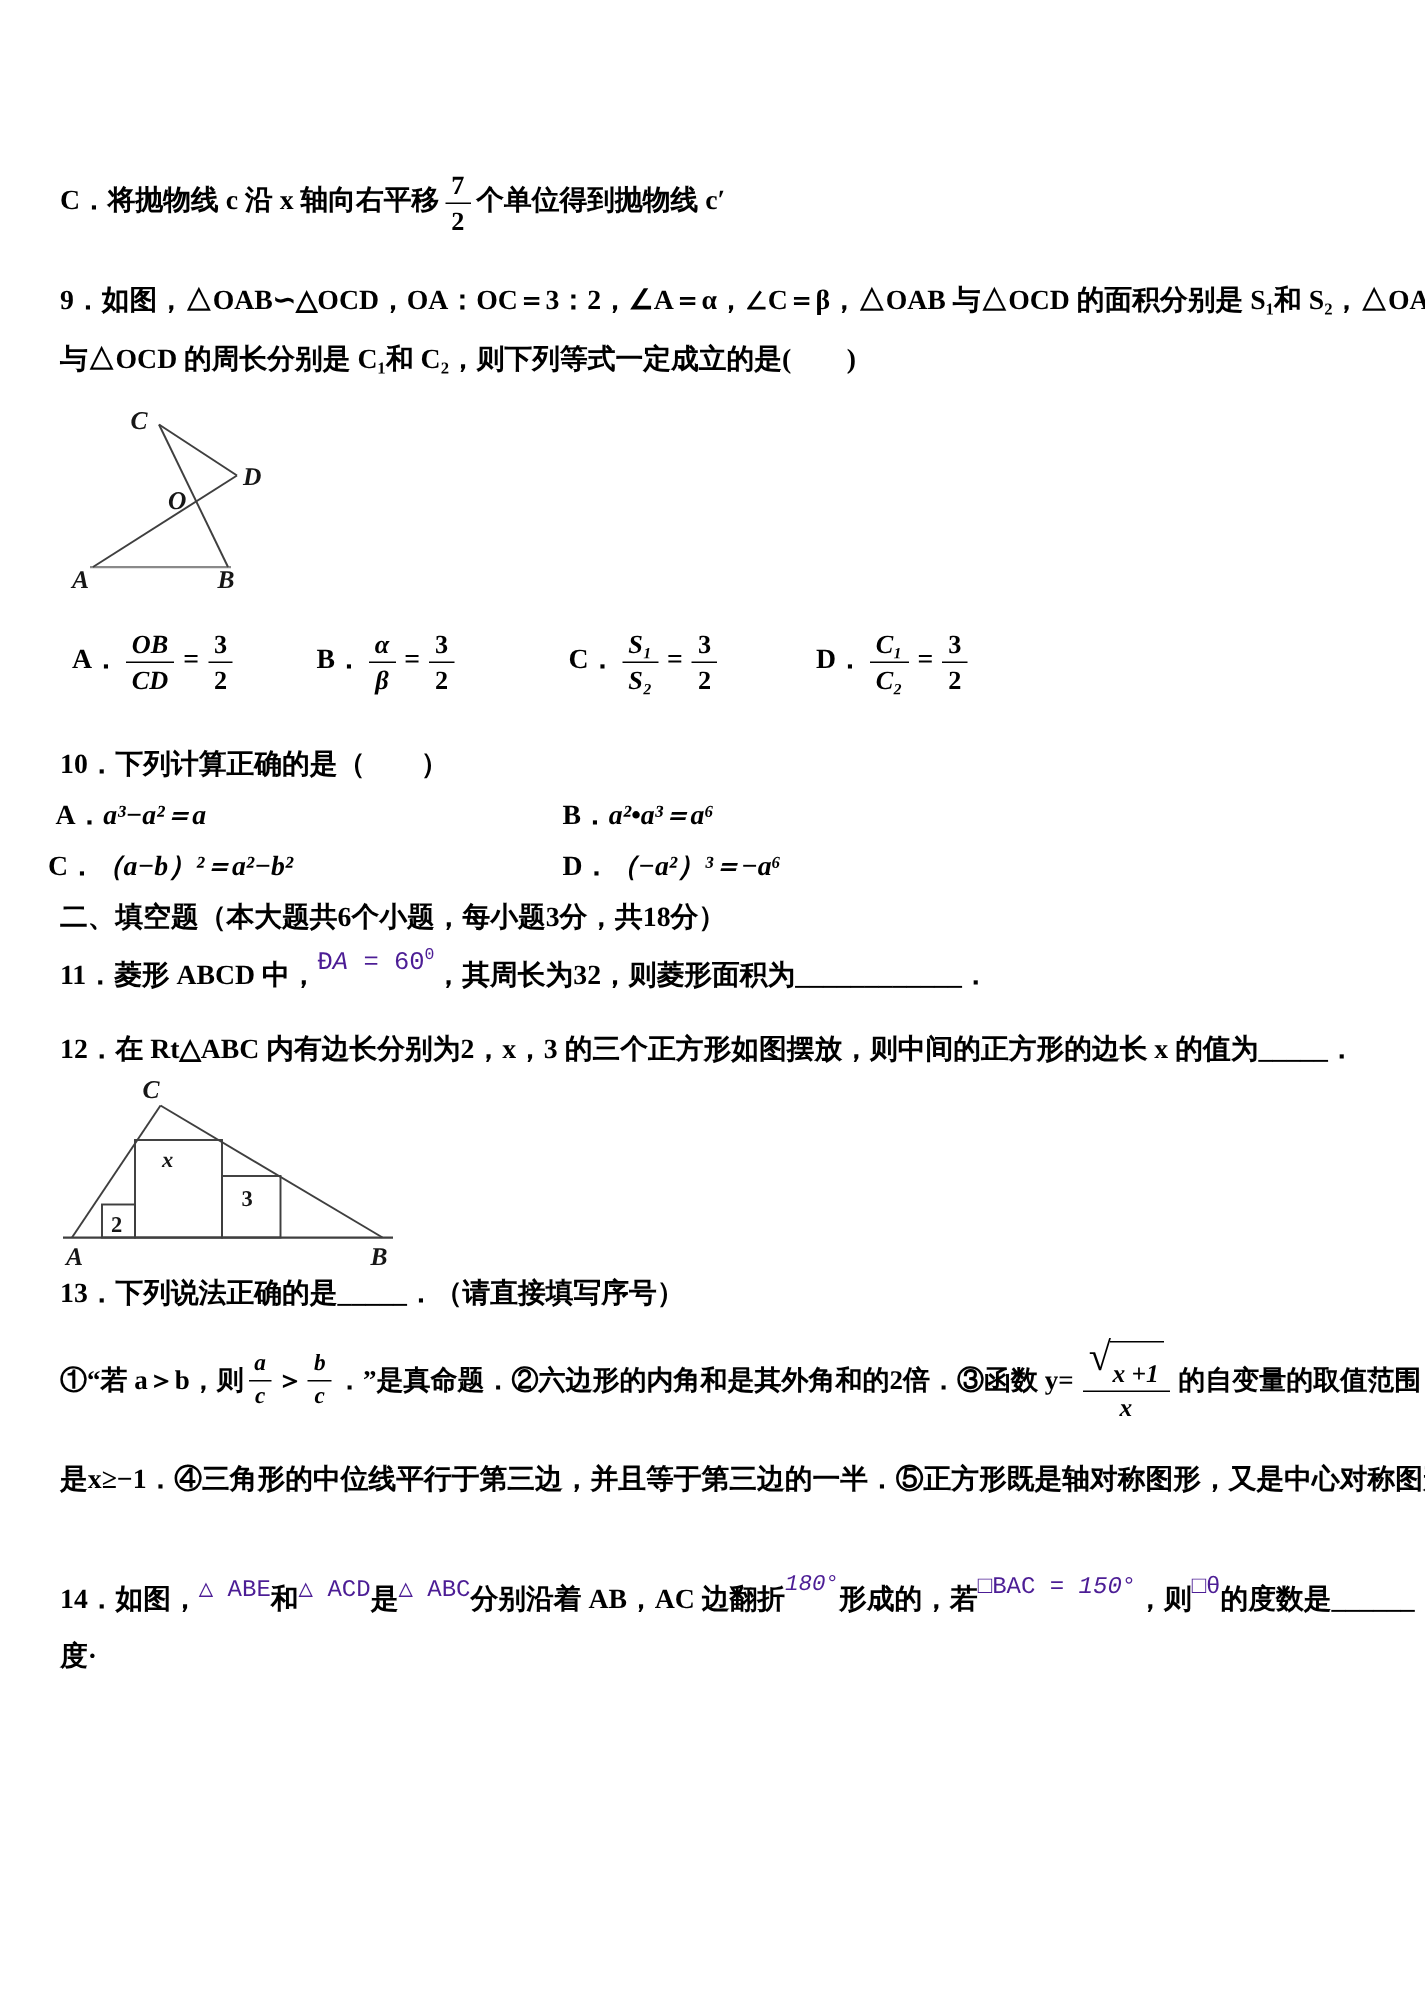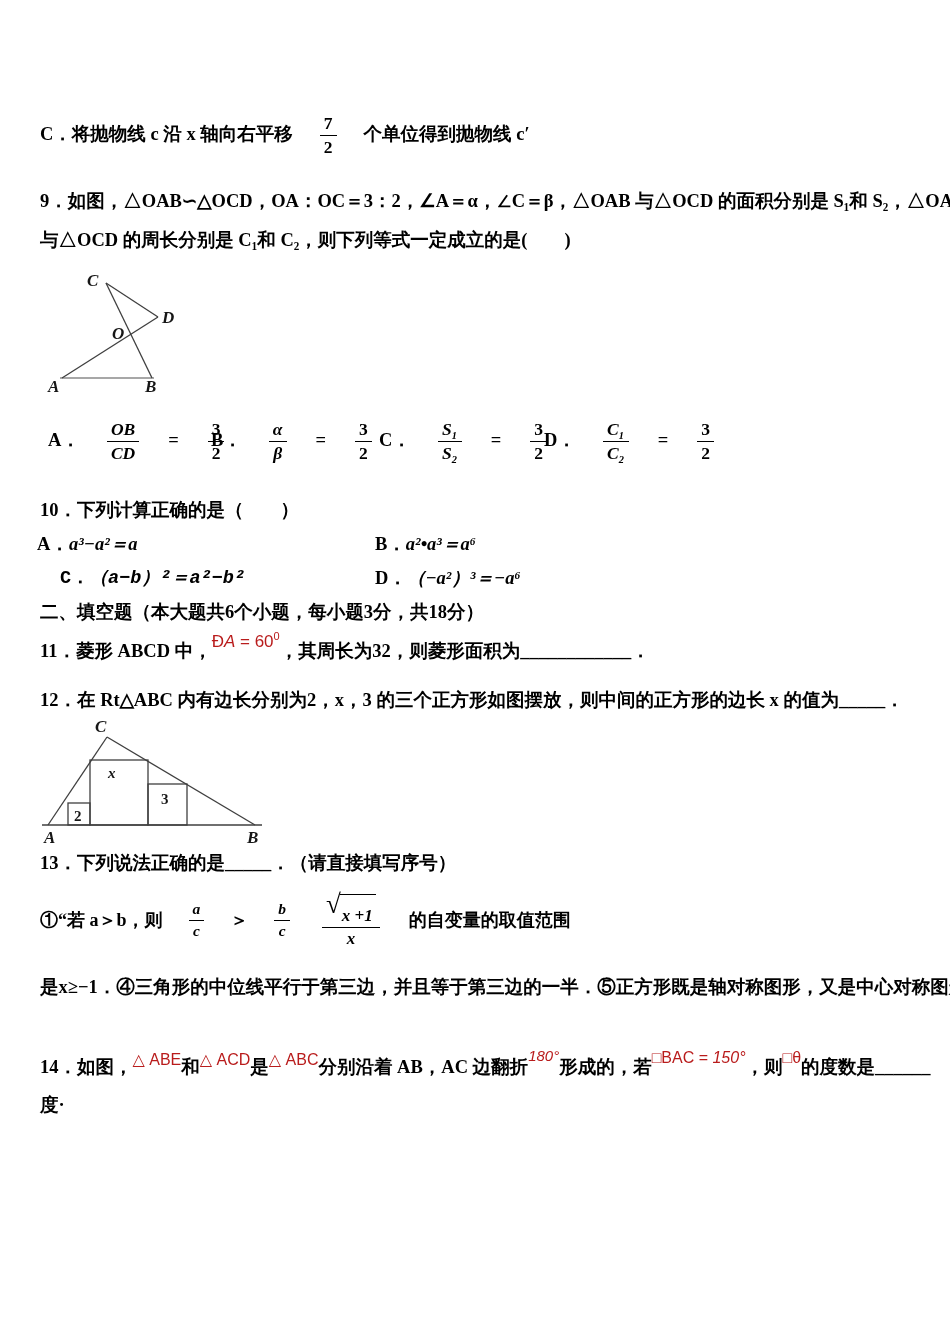--- a/index.html
+++ b/index.html
@@ -2,36 +2,36 @@
 <html><head>
 <meta charset="utf-8">
 <style>
   * { margin:0; padding:0; box-sizing:border-box; }
   html,body { background:#ffffff; }
   body {
     position:relative; width:950px; height:1344px; overflow:hidden;
     color:#000; font-family:"Liberation Serif", serif; font-weight:bold;
   }
   .line { position:absolute; font-size:18.5px; white-space:nowrap; line-height:1.25; }
-  .flexline { display:flex; align-items:center;gap:23px; }
+  .flexline { display:flex; align-items:center; }
   .math { font-style:italic; }
   .lbl { font-weight:bold; }
   
   .frac { display:inline-flex; flex-direction:column; align-items:center; margin:0 4px; line-height:1.18; font-size:17.5px; }
   .frac .num { padding:0 4px 1px 4px; border-bottom:1.7px solid #000; }
   .frac .den { padding:1px 4px 0 4px; }
   .frac.it .num, .frac.it .den { font-style:italic; }
   .frac.sm { font-size:15.5px; margin:0 3px; }
   .eqsign { margin:0 2px; }
   
   .sqrtwrap { display:inline-flex; align-items:flex-start; }
   .radical { font-size:27px; font-weight:normal; line-height:1; margin-right:-1px; }
   .radicand { border-top:1.8px solid #000; padding:11px 3px 0 2px; font-style:italic; margin-top:3px; }
   
-  .eqraise { position:relative; font-weight:normal; font-family:Liberation Sans, sans-serif; color:#b91c1c; }
+  .eqraise { position:relative; font-weight:normal; font-family:Liberation Mono, monospace; color:#4c1d95; }
   .r8  { top:-8px; }
   .r10 { top:-10px; }
   .r12 { top:-12px; font-style:italic; }
   .sup0 { font-size:11px; vertical-align:super; }
   .fig { position:absolute; }
   .fig line, .fig rect, .fig path { stroke:#3f3f3f; stroke-width:1.3; fill:none; }
   .fig text { font-family:"Liberation Serif", serif; font-style:italic; font-weight:bold; font-size:17px; fill:#161616; }
   .fig text.upright { font-style:normal; font-size:15px; }
   .fig text.smallit { font-size:15px; }
 </style>
@@ -111,21 +111,21 @@
   </span>
 </div>
 
 <div class="line" style="left:40px; top:499px;">10．下列计算正确的是（　　）</div>
 <div class="line" style="left:37px; top:533px;">
   <span class="lbl">A．</span><span class="math">a³−a²＝a</span>
 </div>
 <div class="line" style="left:375px; top:533px;">
   <span class="lbl">B．</span><span class="math">a²•a³＝a⁶</span>
 </div>
-<div class="line" style="left:60px; top:567px;font-family:Liberation Mono, monospace;">
+<div class="line" style="left:32px; top:567px;">
   <span class="lbl">C．</span><span class="math">（a−b）²＝a²−b²</span>
 </div>
 <div class="line" style="left:375px; top:567px;">
   <span class="lbl">D．</span><span class="math">（−a²）³＝−a⁶</span>
 </div>
 
 <div class="line" style="left:40px; top:601px;">二、填空题（本大题共6个小题，每小题3分，共18分）</div>
 
 <div class="line" style="left:40px; top:640px;">
   <span>11．菱形 ABCD 中，</span><span class="eqraise r10" style="font-size:17px;"><span>Ð</span><span class="math">A</span><span> = 60</span><span class="sup0">0</span></span><span>，其周长为32，则菱形面积为____________．</span>
@@ -153,20 +153,21 @@
   <span>①“若 a＞b，则</span>
   <span class="frac sm it">
     <span class="num">a</span>
     <span class="den">c</span>
   </span>
   <span>＞</span>
   <span class="frac sm it">
     <span class="num">b</span>
     <span class="den">c</span>
   </span>
+  <span>．”是真命题．②六边形的内角和是其外角和的2倍．③函数 y=</span>
   <span class="frac" style="font-size:17px; margin:0 6px;">
     <span class="num" style="border-bottom-width:1.8px;">
       <span class="sqrtwrap">
           <span class="radical">√</span>
           <span class="radicand">x +1</span>
         </span>
     </span>
     <span class="den math">x</span>
   </span>
   <span>的自变量的取值范围</span>

